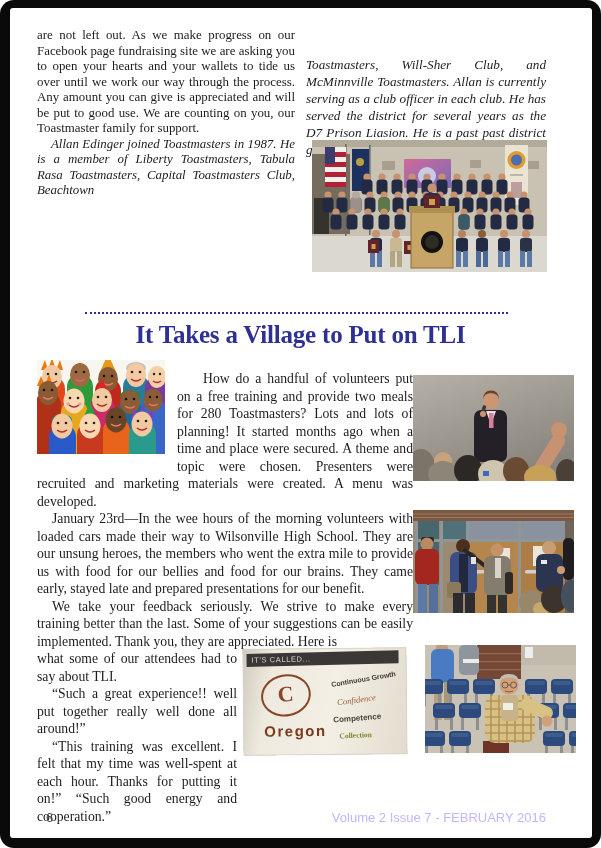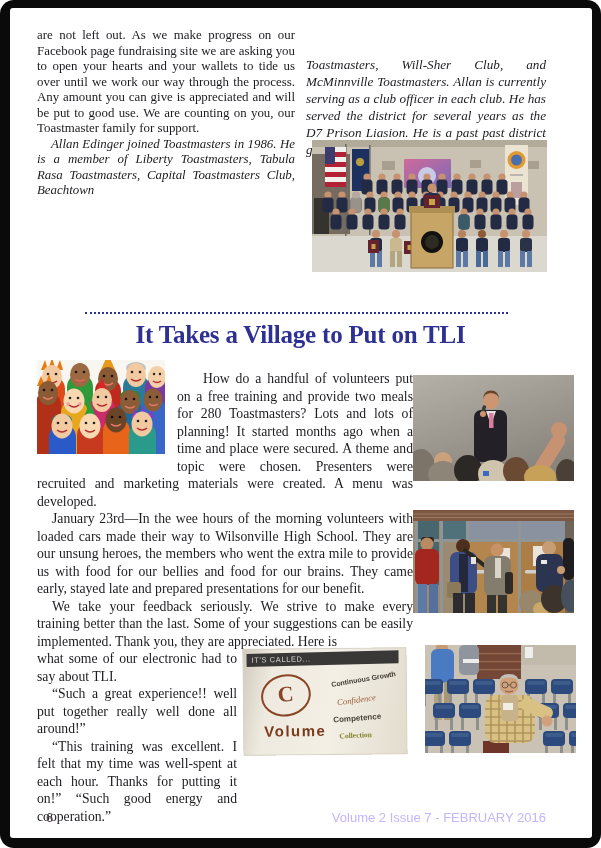--- a/index.html
+++ b/index.html
@@ -53,21 +53,21 @@
 </style>
 </head>
 <body>
 
 <div class="frame">
   <div class="sheet"></div>
   <div class="content">
 
     <div class="leftcol">
       <p class="noindent">are not left out. As we make progress on our Facebook page fundraising site we are asking you to open your hearts and your wallets to tide us over until we work our way through the process. Any amount you can give is appreciated and will be put to good use. We are counting on you, our Toastmaster family for support.</p>
-      <p class="italic">Allan Edinger joined Toastmasters in 1986. He is a member of Liberty Toastmasters, Tabula Rasa Toastmasters, Capital Toastmasters Club, Beachtown</p>
+      <p class="italic">Allan Edinger joined Toastmasters in 1987. He is a member of Liberty Toastmasters, Tabula Rasa Toastmasters, Capital Toastmasters Club, Beachtown</p>
     </div>
 
     <div class="rightcol">
       <p class="noindent" style="margin:0;">Toastmasters, Will-Sher Club, and McMinnville Toastmasters. Allan is currently serving as a club officer in each club. He has served the district for several years as the D7 Prison Liasion. He is a past past district governor and past Region 2 Advisor.</p>
     </div>
 
     <div class="photo group-photo">
       <svg viewBox="0 0 235 132" preserveAspectRatio="none">
         <rect width="235" height="132" fill="#c9c1b1"></rect>
         <rect width="235" height="7" fill="#b3ab9a"></rect>
@@ -313,30 +313,30 @@
             <circle cx="101" cy="61" r="1.3" fill="#222"></circle>
               <circle cx="109" cy="61" r="1.3" fill="#222"></circle>
             <path d="M100,68 Q105,72 110,68" stroke="#b03030" fill="none" stroke-width="1.4"></path>
             </g>
         </svg>
       </div>
       <p class="first">How do a handful of volunteers put on a free training and provide two meals for 280 Toastmasters? Lots and lots of planning! It started months ago when a time and place were secured. A theme and topic were chosen. Presenters were recruited and marketing materials were created. A menu was developed.</p>
       <p>January 23rd—In the wee hours of the morning volunteers with loaded cars made their way to Wilsonville High School. They are our unsung heroes, the members who went the extra mile to provide us with food for our bellies and food for our brains. They came early, stayed late and prepared presentations for our benefit.</p>
       <p>We take your feedback seriously. We strive to make every training better than the last. Some of your suggestions can be easily implemented. Thank you, they are appreciated. Here is</p>
       <div class="narrow">
-        <p class="cont">what some of our electronic had to say about TLI.</p>
+        <p class="cont">what some of our attendees had to say about TLI.</p>
         <p>“Such a great experience!! well put together really well done all around!”</p>
         <p>“This training was excellent. I felt that my time was well-spent at each hour. Thanks for putting it on!” “Such good energy and cooperation.”</p>
       </div>
     </div>
 
     <div class="slide-photo">
       <div class="slide-header"><span>IT'S CALLED...</span></div>
       <div class="slide-logo"><span>C</span></div>
-      <div class="slide-brand">Volume</div>
+      <div class="slide-brand">Oregon</div>
       <div class="slide-item si0">Continuous Growth</div>
       <div class="slide-item si1">Confidence</div>
       <div class="slide-item si2">Competence</div>
       <div class="slide-item si3">Collection</div>
     </div>
 
     <div class="photo speaker-photo">
       <svg viewBox="0 0 161 106" preserveAspectRatio="none">
         <rect width="161" height="106" fill="url(#w1b)"></rect>
         <defs>

